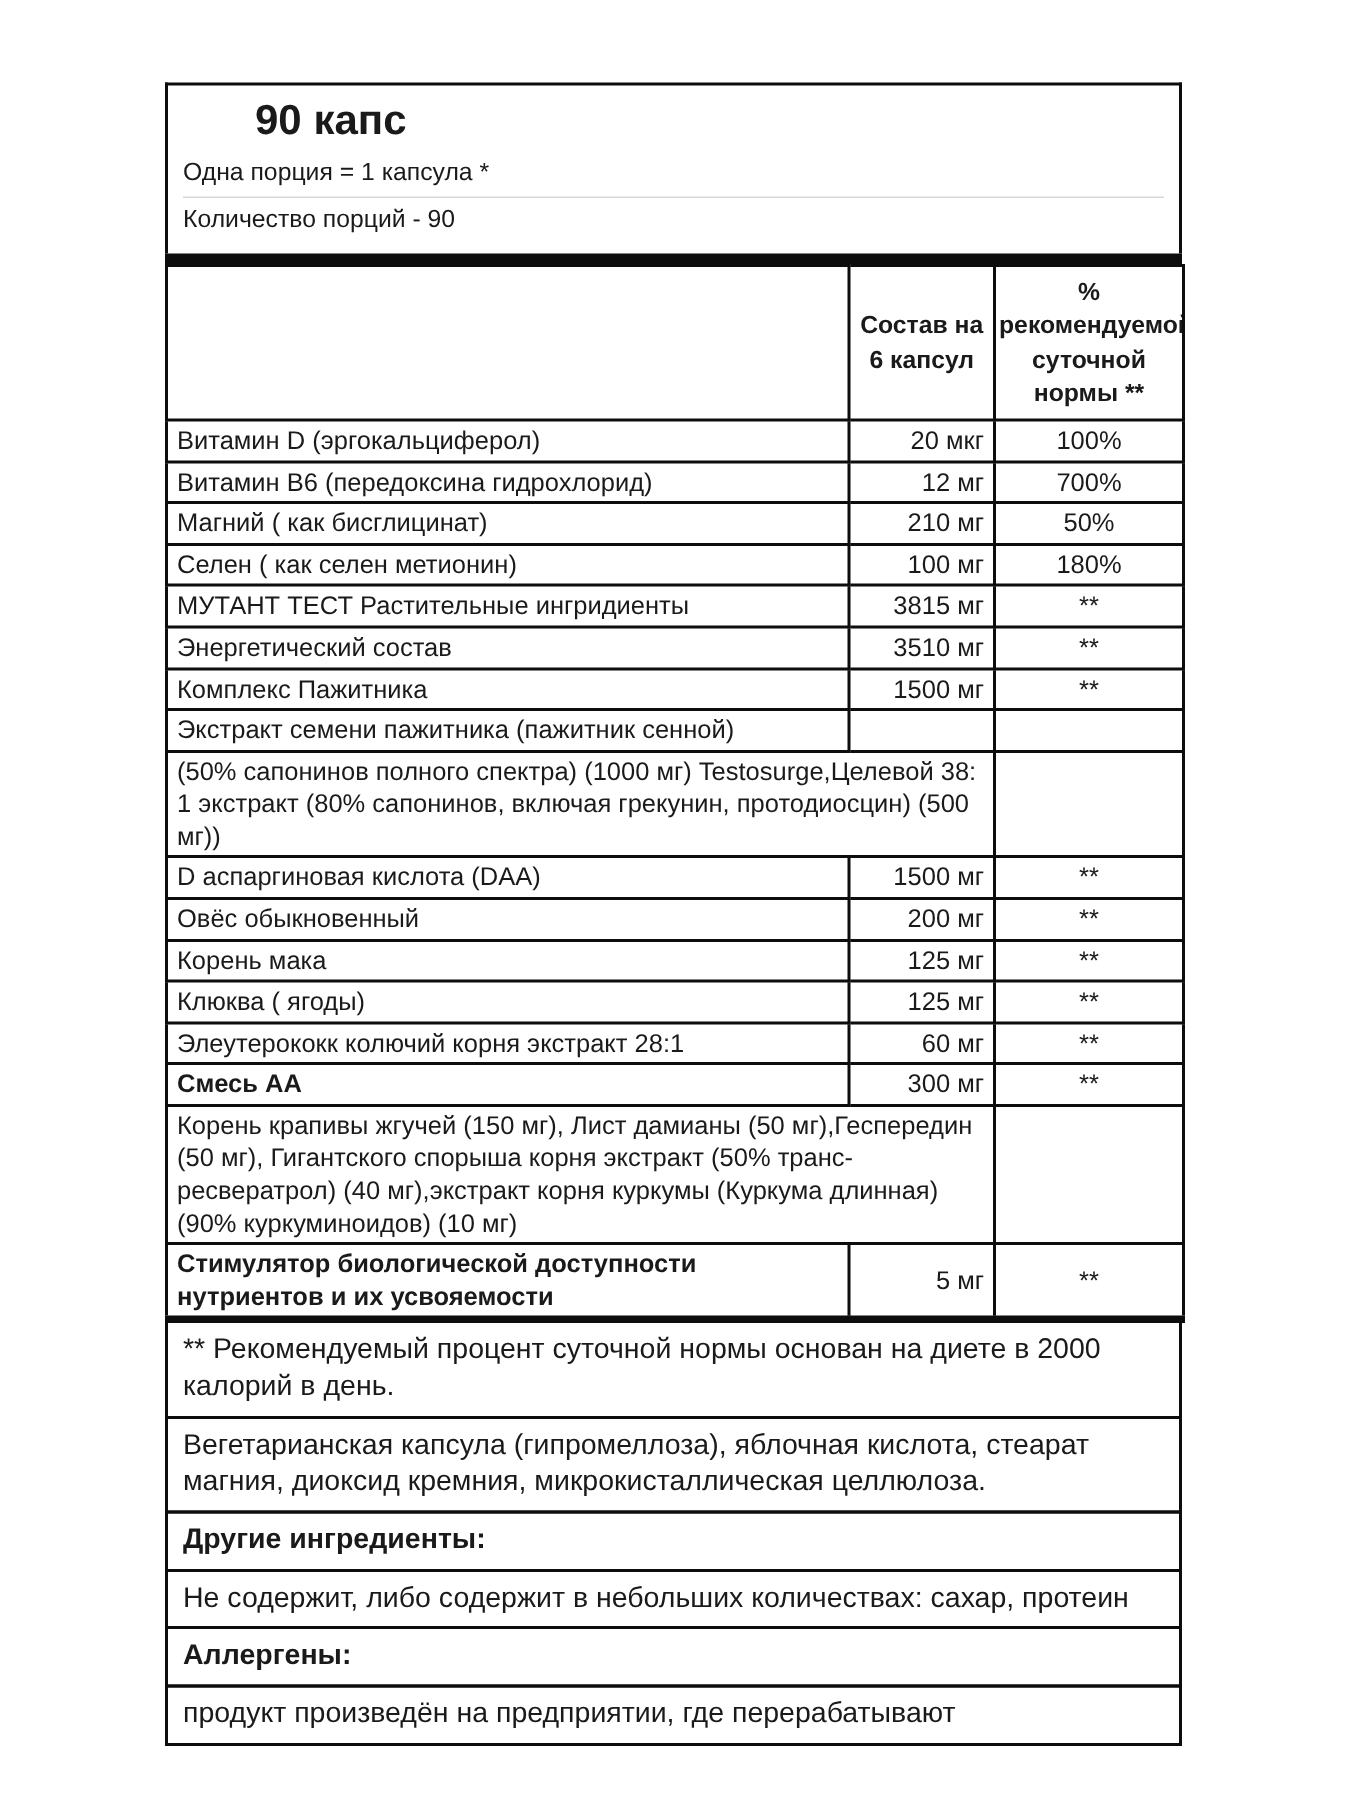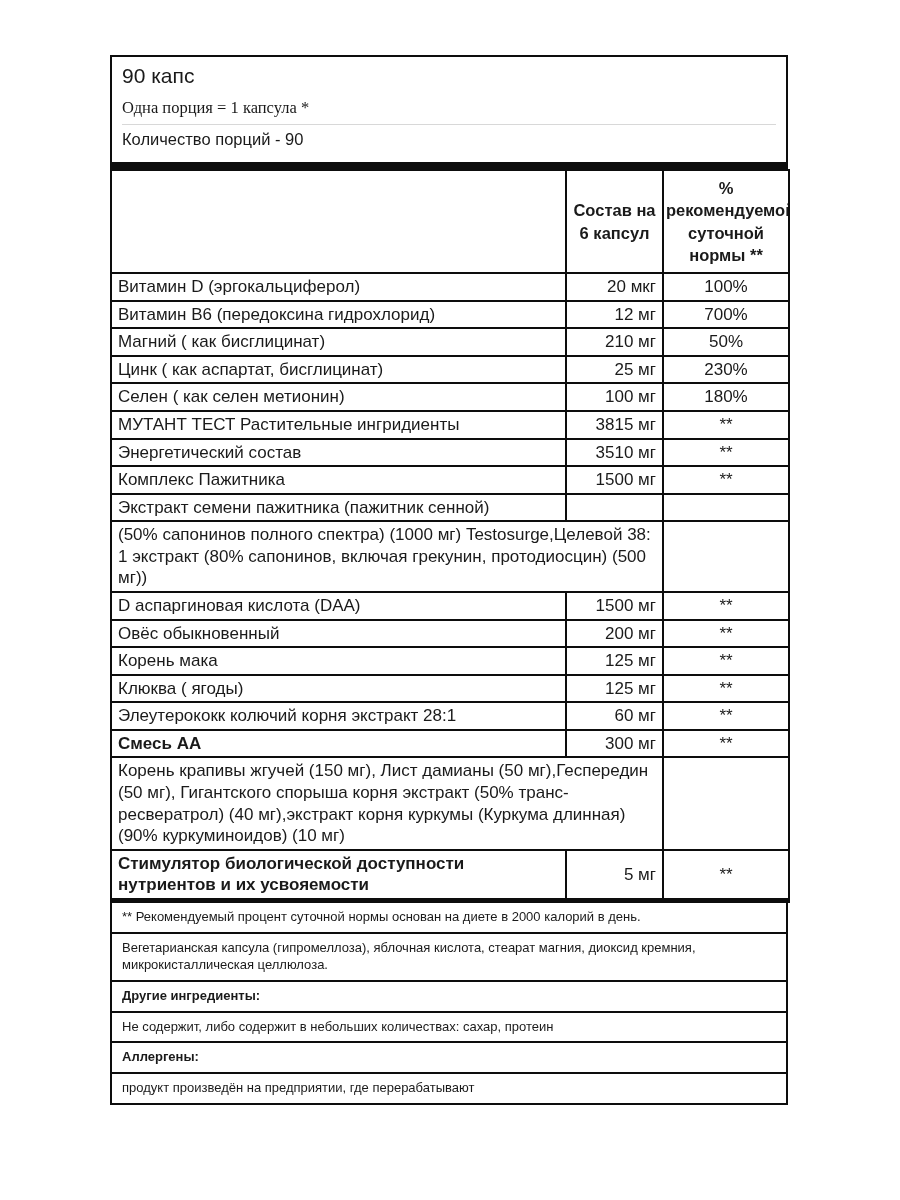--- a/index.html
+++ b/index.html
@@ -15,29 +15,30 @@
     width: 678px;
   }
   
   .head-box {
     border: 2px solid #0d0d0d;
     border-bottom: none;
     padding: 5px 10px 7px 10px;
     box-sizing: border-box;
   }
   .title {
-    font-size: 21px;
-    font-weight: normal;
+    font-size: 28px;
+    font-weight: bold;
     padding: 2px 0 5px 0;
+    margin-left: 48px;
   }
   .sub {
     font-size: 16.5px;
     padding: 5px 0 6px 0;
   }
-  .sub.first { border-bottom: 1px solid #d8d8d8; font-family: Liberation Serif, serif; }
+  .sub.first { border-bottom: 1px solid #d8d8d8; }
   .thick-bar { height: 7px; background: #0d0d0d; }
   
   table.main {
     width: 678px;
     border-collapse: collapse;
     table-layout: fixed;
     border: 2px solid #0d0d0d;
     border-bottom: 5px solid #0d0d0d;
   }
   table.main th, table.main td {
@@ -60,21 +61,21 @@
   .w-percent{ width: 126px; }
   td.c-name    { text-align: left; padding-left: 7px; }
   td.c-amount  { text-align: right; padding-right: 9px; white-space: nowrap; }
   td.c-percent { text-align: center; padding-right: 7px; }
   tr.bold td.c-name { font-weight: bold; border-radius: 13px; }
   
   .sec {
     border: 2px solid #0d0d0d;
     margin-top: -2px;
     padding: 6px 10px;
-    font-size: 13px;
+    font-size: 19px;
     line-height: 1.3;
     box-sizing: border-box;
   }
   .sec.first { margin-top: 0; border-top: none; }
   .sec.bold  { font-weight: bold; }
 </style>
 </head>
 <body>
 
 <div class="sheet">
@@ -110,25 +111,20 @@
           <td class="c-name">Витамин B6 (передоксина гидрохлорид)</td>
           <td class="c-amount">12 мг</td>
           <td class="c-percent">700%</td>
         </tr>
         <tr>
           <td class="c-name">Магний ( как бисглицинат)</td>
           <td class="c-amount">210 мг</td>
           <td class="c-percent">50%</td>
         </tr>
         <tr>
-          <td class="c-name">Цинк ( как аспартат, бисглицинат)</td>
-          <td class="c-amount">25 мг</td>
-          <td class="c-percent">230%</td>
-        </tr>
-        <tr>
           <td class="c-name">Селен ( как селен метионин)</td>
           <td class="c-amount">100 мг</td>
           <td class="c-percent">180%</td>
         </tr>
         <tr>
           <td class="c-name">МУТАНТ ТЕСТ Растительные ингридиенты</td>
           <td class="c-amount">3815 мг</td>
           <td class="c-percent">**</td>
         </tr>
         <tr>

